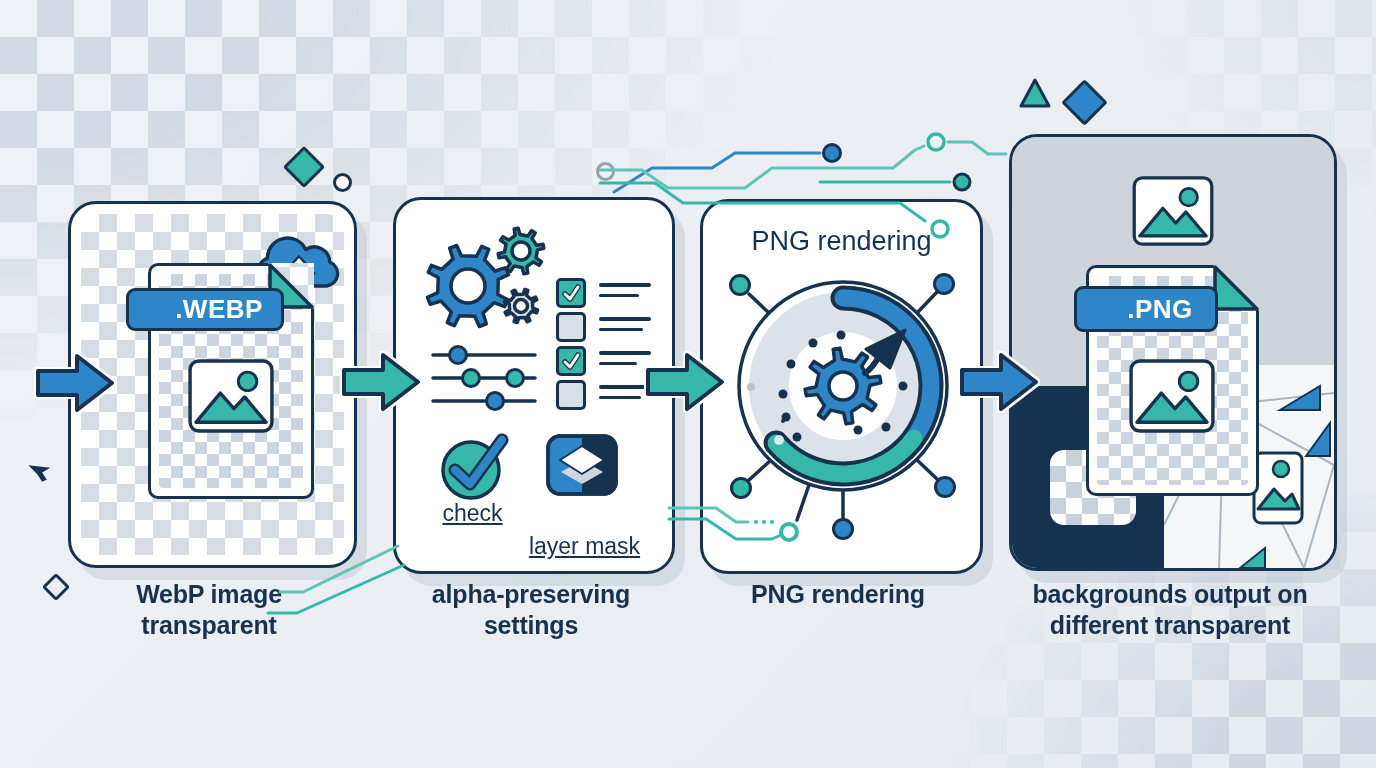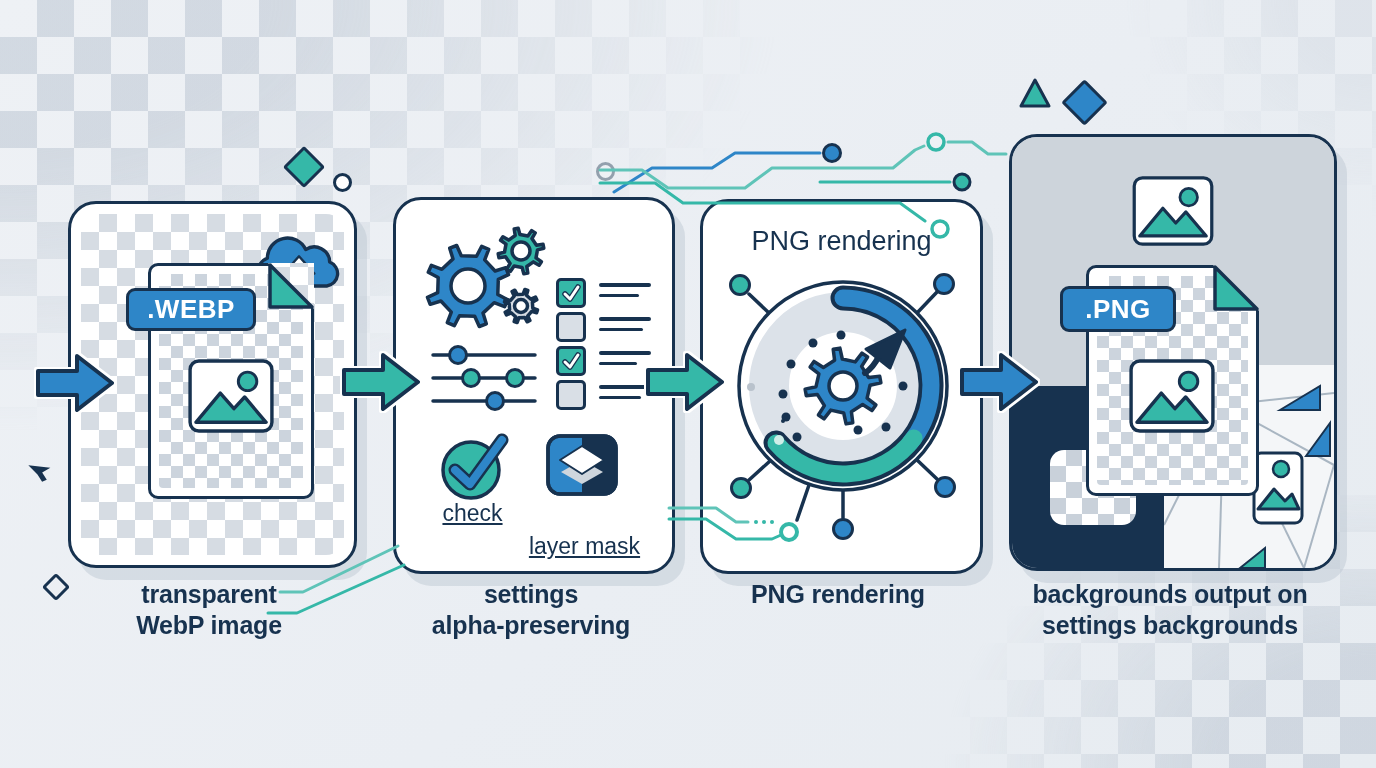--- a/index.html
+++ b/index.html
@@ -15,21 +15,21 @@
   .panel-checker{background-image:repeating-conic-gradient(#d6dce3 0% 25%,#ffffff 0% 50%);background-size:36px 36px;}
   .file-checker{background-image:repeating-conic-gradient(#ccd4dd 0% 25%,#ffffff 0% 50%);background-size:24px 24px;}
   .sq-checker{background-image:repeating-conic-gradient(#c9d1da 0% 25%,#ffffff 0% 50%);background-size:32px 32px;}
   
   .panel{position:absolute;border:3.5px solid #17324f;border-radius:28px;background:#fff;
     box-shadow:10px 12px 0 rgba(186,197,209,.45);z-index:2;}
   
   .file{position:absolute;background:#fff;border:3.5px solid #17324f;border-radius:10px;}
   .file .inner-checker{position:absolute;left:8px;right:8px;top:8px;bottom:8px;border-radius:4px;}
   .badge{position:absolute;background:#2e86c8;border:3px solid #17324f;border-radius:9px;
-    color:#fff;font-weight:bold;font-size:26px;letter-spacing:.5px;display:flex;align-items:center;justify-content:center;z-index:4;}
+    color:#fff;font-weight:bold;font-size:26px;letter-spacing:.5px;display:flex;align-items:center;justify-content:center;z-index:4;padding-left:28px;}
   .img-icon{position:absolute;}
   
   .caption{position:absolute;top:579px;width:340px;text-align:center;color:#17324f;
     font-size:25px;font-weight:bold;line-height:31px;letter-spacing:-.2px;z-index:2;}
   
   .chk-row{position:absolute;left:160px;display:flex;align-items:flex-start;}
   .chk-box{width:24px;height:24px;border:3px solid #17324f;border-radius:5px;background:#d9dfe6;display:inline-flex;align-items:center;justify-content:center;}
   .chk-box.checked{background:#35b8a8;}
   .chk-lines{display:flex;flex-direction:column;gap:7px;margin:5px 0 0 13px;}
   .chk-lines i{display:block;height:3.5px;background:#17324f;border-radius:2px;}
@@ -253,21 +253,21 @@
       <div class="abs" style="right:-3px;top:-3px;width:46px;height:46px;clip-path:polygon(0 0,100% 0,100% 100%);background:#cdd4db;"></div>
       <svg class="abs" style="right:-3px;top:-3px;" width="46" height="46" viewBox="0 0 46 46">
         <polygon points="2,2 2,44 44,44" fill="#35b8a8" stroke="#17324f" stroke-width="3.5" stroke-linejoin="round"></polygon>
       </svg>
       <svg class="img-icon" style="left:39px;top:90px;" width="88" height="76" viewBox="0 0 90 78">
         <rect x="3" y="3" width="84" height="72" rx="9" fill="#fff" stroke="#17324f" stroke-width="3.5"></rect>
         <circle cx="62" cy="24" r="9.5" fill="#35b8a8" stroke="#17324f" stroke-width="3"></circle>
         <path d="M9,66 L34,36 L48,52 L59,40 L81,66 Z" fill="#35b8a8" stroke="#17324f" stroke-width="3.5" stroke-linejoin="round"></path>
       </svg>
     </div>
-    <div class="badge" style="left:48px;top:149px;width:110px;height:40px;z-index:5;">
+    <div class="badge" style="left:62px;top:149px;width:110px;height:40px;z-index:5;">
       <span>.PNG</span>
     </div>
   </div>
 
   <svg class="arrow" style="left:36px;top:351px;" width="80" height="64" viewBox="0 0 80 64">
     <polygon points="2,20 41,20 41,5 76,32 41,59 41,44 2,44" fill="#2e86c8" stroke="#17324f" stroke-width="4" stroke-linejoin="round"></polygon>
   </svg>
   <svg class="arrow" style="left:342px;top:350px;" width="80" height="64" viewBox="0 0 80 64">
     <polygon points="2,20 41,20 41,5 76,32 41,59 41,44 2,44" fill="#35b8a8" stroke="#17324f" stroke-width="4" stroke-linejoin="round"></polygon>
   </svg>
@@ -298,28 +298,28 @@
     <circle cx="936" cy="142" r="8" fill="#eef1f5" stroke="#35b8a8" stroke-width="3.5"></circle>
     <circle cx="962" cy="182" r="8" fill="#35b8a8" stroke="#17324f" stroke-width="3"></circle>
     <circle cx="940" cy="229" r="8" fill="#fff" stroke="#35b8a8" stroke-width="3.5"></circle>
     <circle cx="756" cy="522" r="2" fill="#35b8a8"></circle>
       <circle cx="764" cy="522" r="2" fill="#35b8a8"></circle>
       <circle cx="772" cy="522" r="2" fill="#35b8a8"></circle>
     <circle cx="789" cy="532" r="8" fill="#fff" stroke="#35b8a8" stroke-width="4"></circle>
   </svg>
 
   <div class="caption" style="left:39px;">
+    <div>WebP image</div>
     <div>transparent</div>
-    <div>WebP image</div>
   </div>
   <div class="caption" style="left:361px;">
+    <div>alpha-preserving</div>
     <div>settings</div>
-    <div>alpha-preserving</div>
   </div>
   <div class="caption" style="left:668px;">
     <div>PNG rendering</div>
   </div>
   <div class="caption" style="left:1000px;">
     <div>backgrounds output on</div>
-    <div>settings backgrounds</div>
+    <div>different transparent</div>
   </div>
 
 </div>
 
 </body></html>

